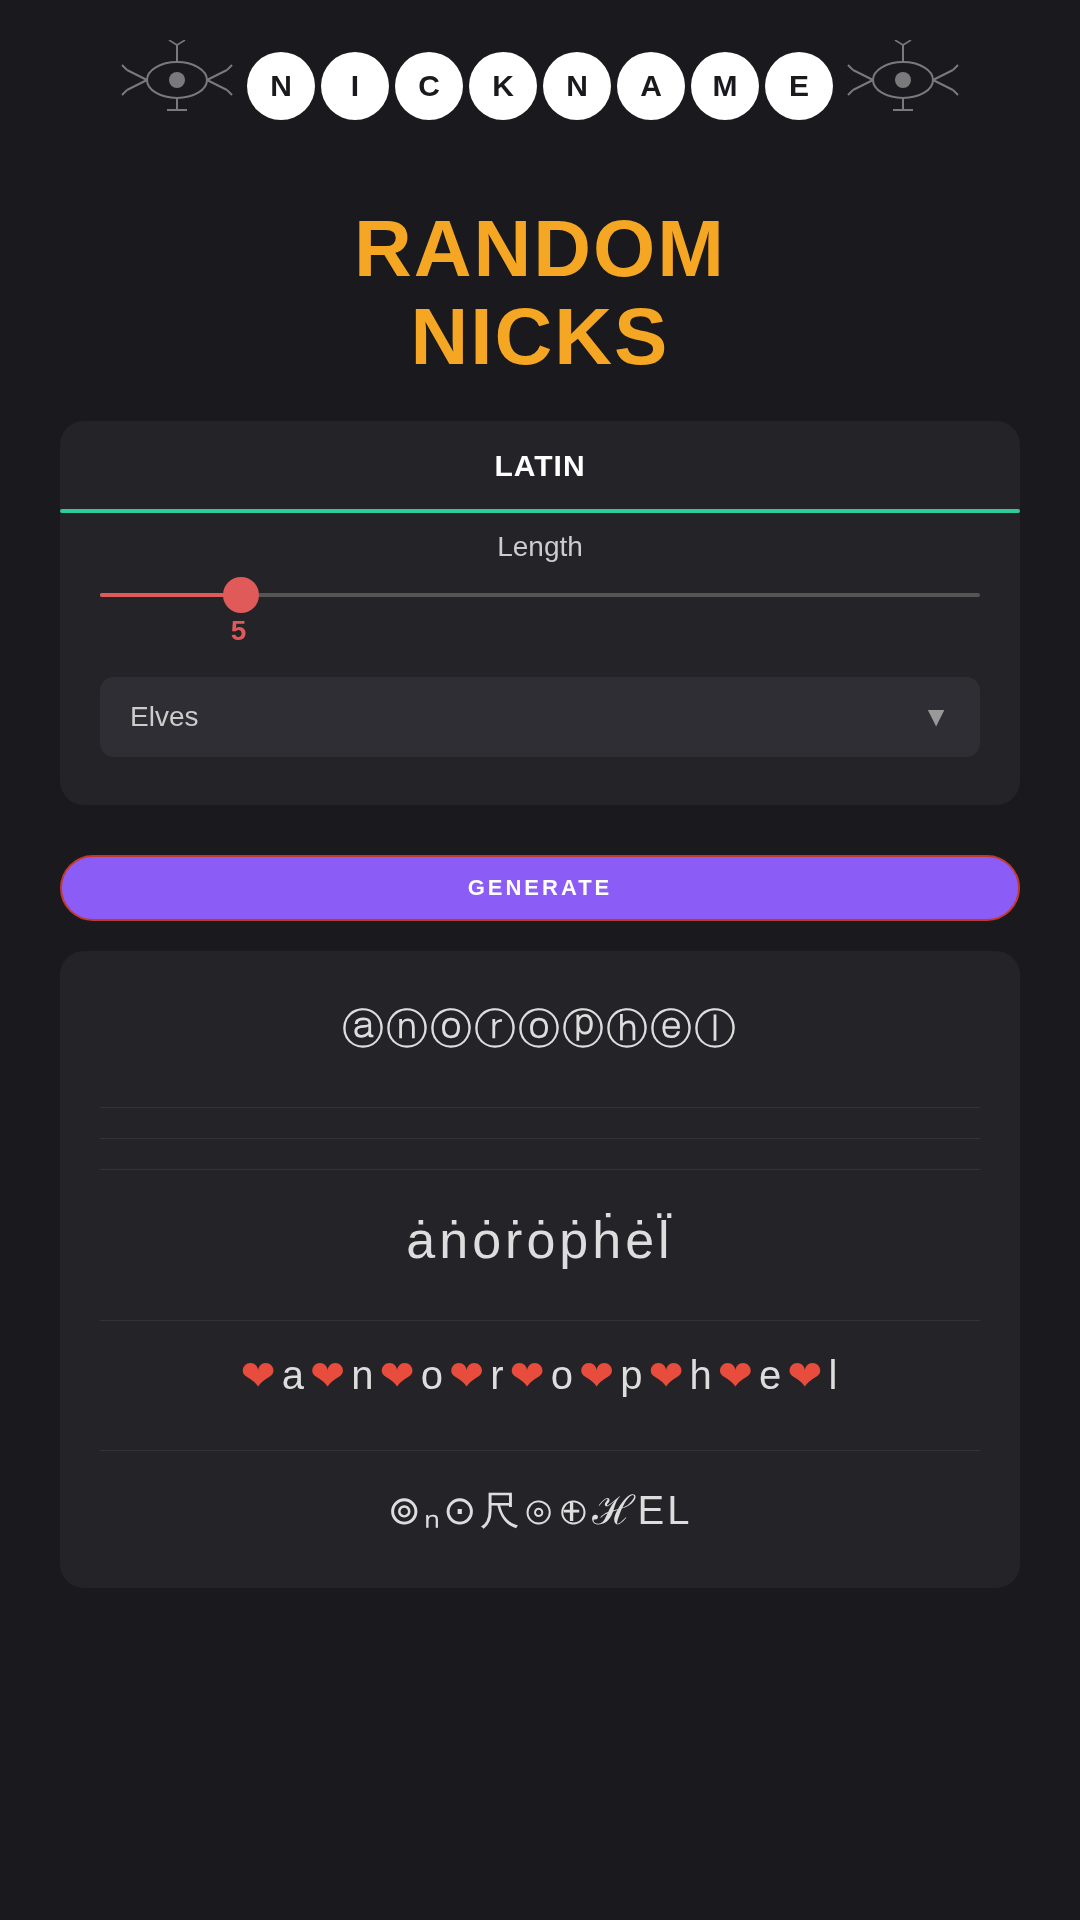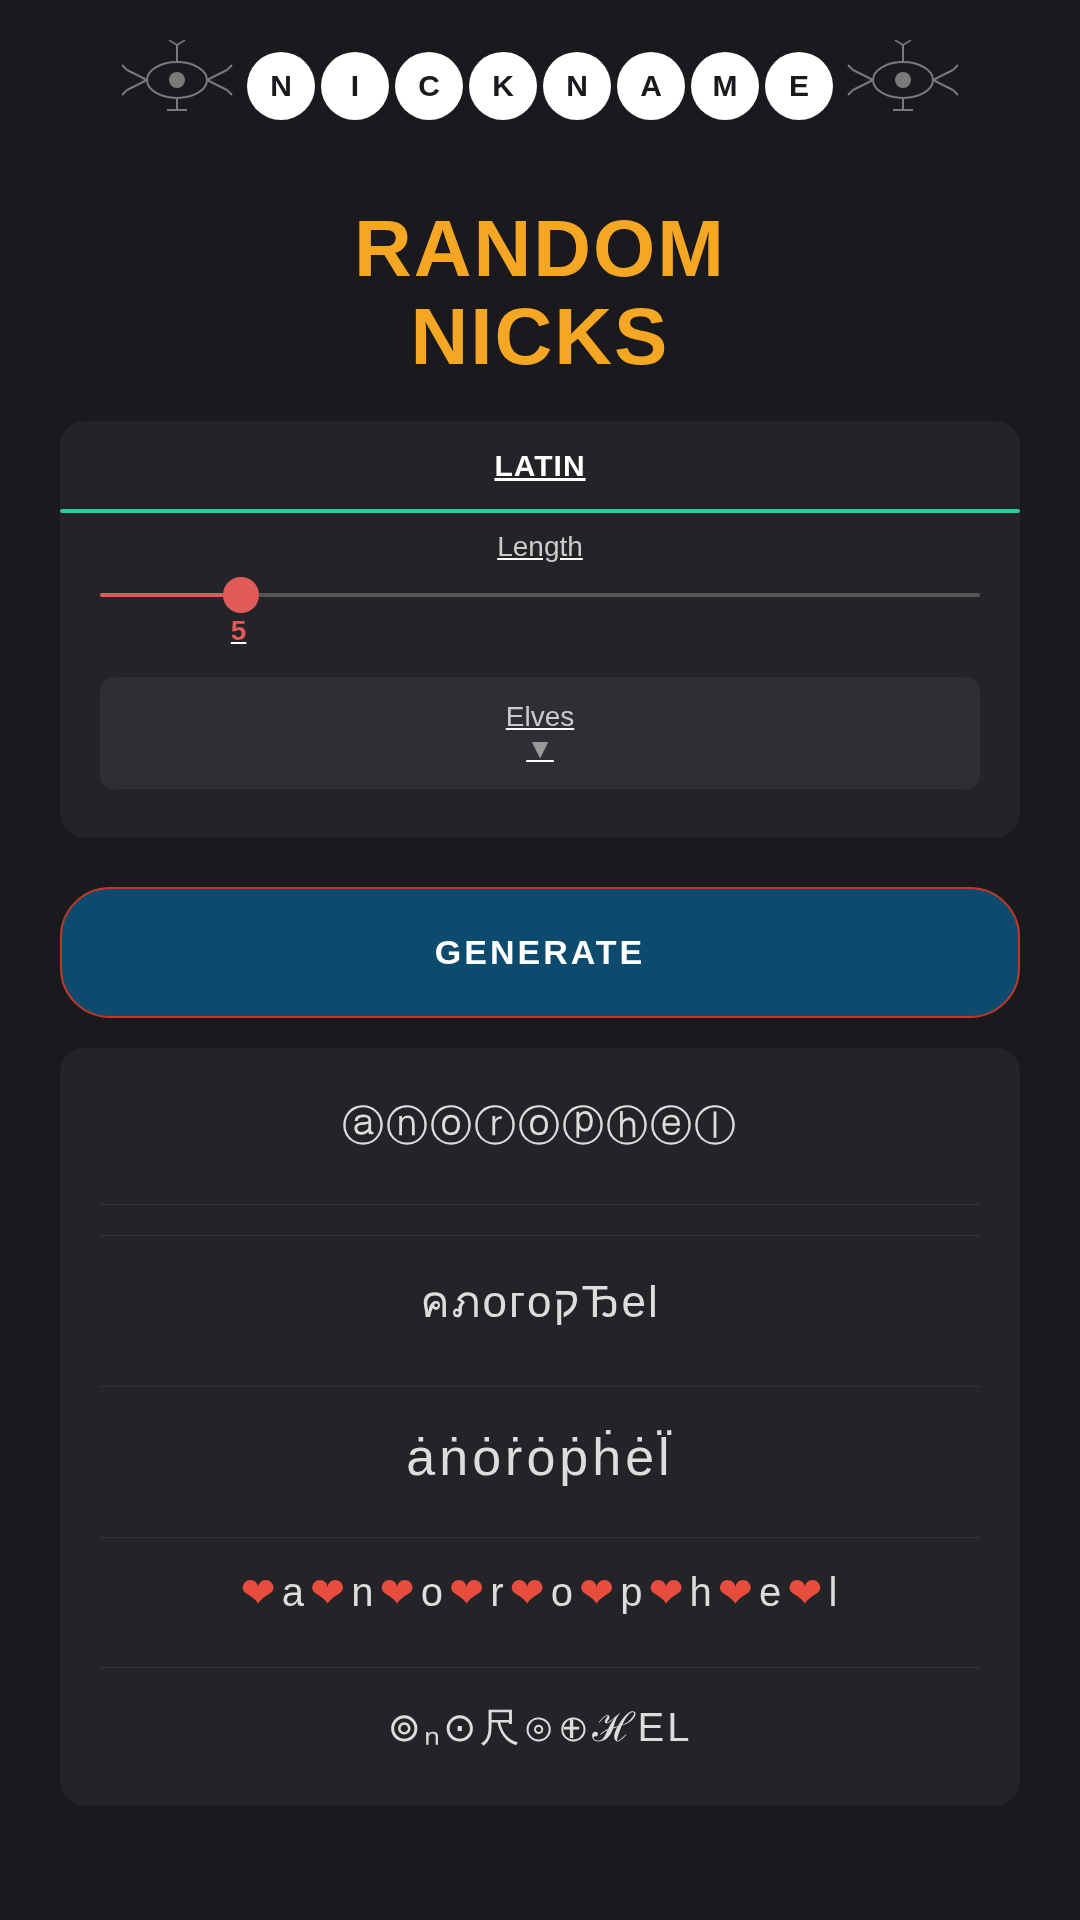--- a/index.html
+++ b/index.html
@@ -59,21 +59,20 @@
       letter-spacing: 2px;
       margin-top: 43px;
     }
 
     .main-card {
       background: #242428;
       border-radius: 24px;
       margin: 0 60px 30px;
       padding: 0 0 30px;
       overflow: hidden;
-      text-decoration: underline;
     }
 
     .tabs {
       display: flex;
       border-bottom: 2px solid #333;
     }
 
     .tab {
       flex: 1;
       padding: 28px 0;
@@ -157,45 +156,44 @@
 
     .dropdown-container {
       margin-top: 30px;
       background: #2e2e34;
       border-radius: 14px;
       padding: 24px 30px;
       display: flex;
       align-items: center;
       justify-content: space-between;
       cursor: pointer;
-      flex-direction: column;
     }
 
     .dropdown-label {
       font-size: 28px;
       color: #ccc;
     }
 
     .dropdown-arrow {
       font-size: 28px;
       color: #999;
     }
 
     .generate-section {
       padding: 20px 60px 30px;
     }
 
     .generate-btn {
       width: 100%;
-      padding: 44px 0;
+      padding: 18px 0;
       border-radius: 50px;
       border: 2px solid #c0392b;
-      background: #0c4a6e;
+      background: #8b5cf6;
       color: #fff;
-      font-size: 34px;
+      font-size: 22px;
       font-weight: 700;
       letter-spacing: 3px;
       cursor: pointer;
     }
 
     .results-card {
       background: #242428;
       border-radius: 24px;
       margin: 0 60px;
       padding: 50px 40px;
@@ -360,23 +358,20 @@
 
   <div class="result-item">
     <div class="result-circled">ⓐⓝⓞⓡⓞⓟⓗⓔⓛ</div>
   </div>
 
   <div class="divider-line"></div>
 
 
   <div class="divider-line"></div>
 
-  <div class="result-item">
-    <div class="result-foreign" style="font-size:44px;">คภoгoקЂel</div>
-  </div>
 
   <div class="divider-line"></div>
 
   <div class="result-item">
     <div class="result-fancy" style="font-size:52px; letter-spacing:4px;margin-top:40px;">ȧṅȯṙȯṗḣėl̈</div>
   </div>
 
   <div class="divider-line"></div>
 
   <div class="result-item">

